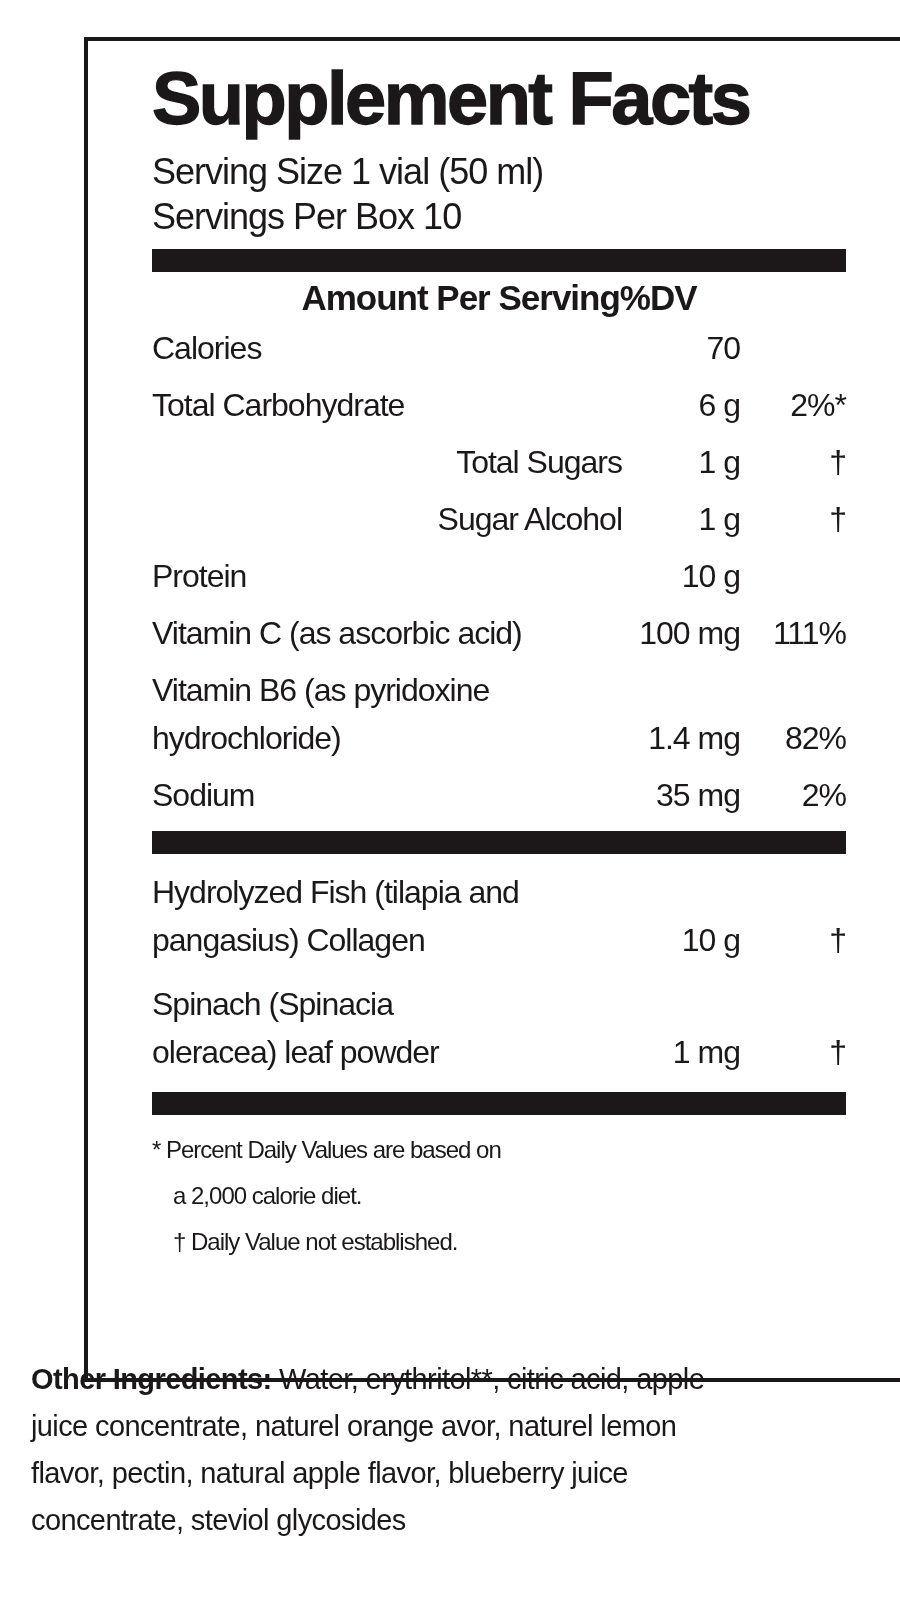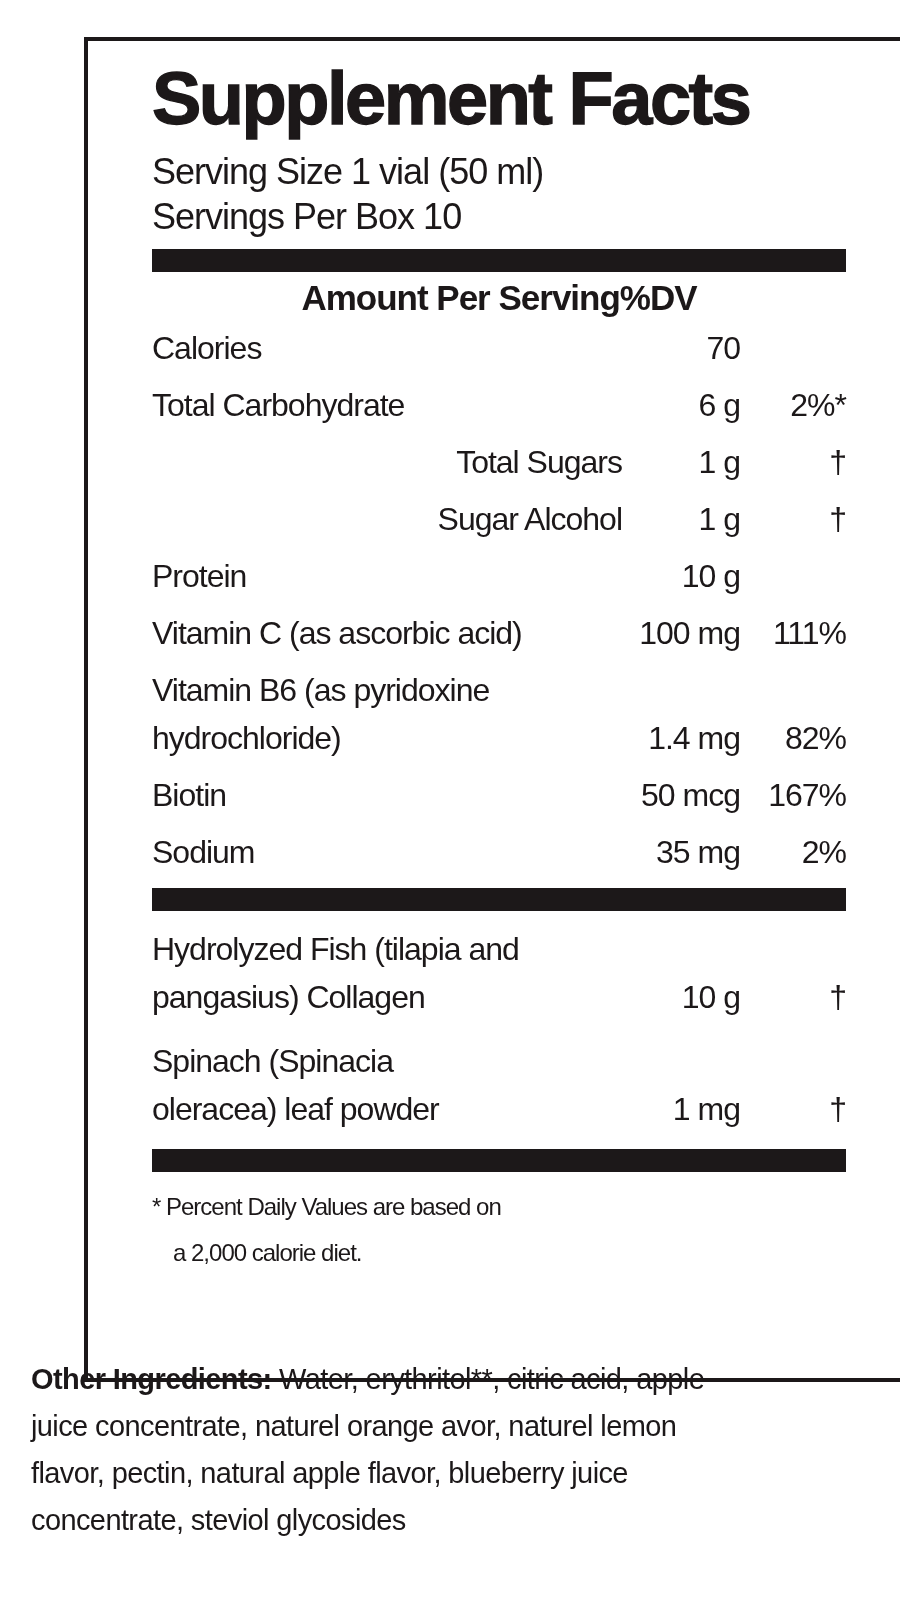--- a/index.html
+++ b/index.html
@@ -126,25 +126,20 @@
       <span class="dv">111%</span>
     </div>
 
     <div class="row">
       <span class="nm">Vitamin B6 (as pyridoxine
 hydrochloride)</span>
       <span class="amt">1.4 mg</span>
       <span class="dv">82%</span>
     </div>
 
-    <div class="row">
-      <span class="nm">Biotin</span>
-      <span class="amt">50 mcg</span>
-      <span class="dv">167%</span>
-    </div>
 
     <div class="row">
       <span class="nm">Sodium</span>
       <span class="amt">35 mg</span>
       <span class="dv">2%</span>
     </div>
 
     <div class="bar bar-2"></div>
 
     <div class="row tall">
@@ -159,20 +154,21 @@
 oleracea) leaf powder</span>
       <span class="amt">1 mg</span>
       <span class="dv">†</span>
     </div>
 
     <div class="bar bar-3"></div>
 
     <div class="footnotes">
       <div class="fn">* Percent Daily Values are based on</div>
       <div class="fn fn-indent">a 2,000 calorie diet.</div>
+      <div class="fn fn-indent">† Daily Value not established.</div>
     </div>
 
   </section>
 
   <p class="other">
     <span class="other-lead">Other Ingredients:</span><span class="other-text"> Water, erythritol**, citric acid, apple
 juice concentrate, naturel orange avor, naturel lemon
 flavor, pectin, natural apple flavor, blueberry juice
 concentrate, steviol glycosides</span>
   </p>

